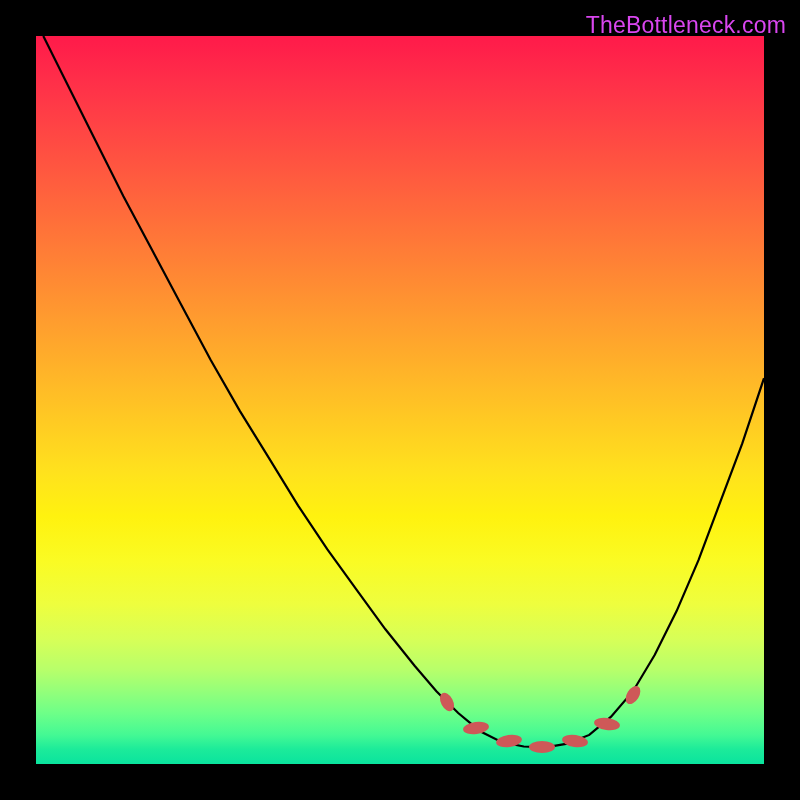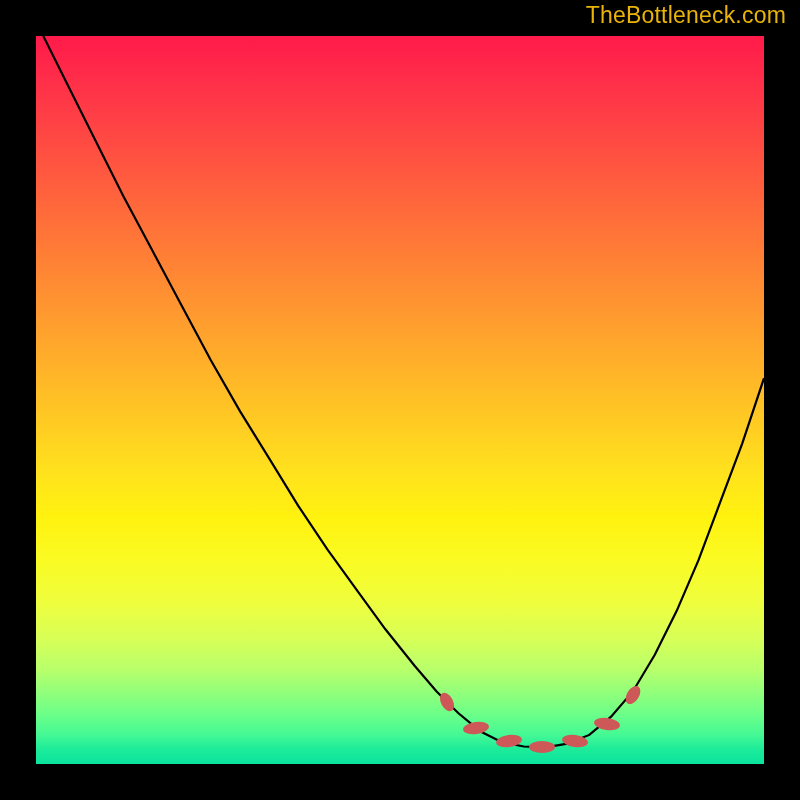--- a/index.html
+++ b/index.html
@@ -6,23 +6,23 @@
   body {
     width: 800px;
     height: 800px;
     background: #000;
     position: relative;
     font-family: Arial, sans-serif;
     overflow: hidden;
   }
   .watermark {
     position: absolute;
-    top: 2px;
+    top: 12px;
     right: 14px;
-    color: #eab308;
+    color: #d946ef;
     font-size: 23px;
     font-weight: 500;
     letter-spacing: 0.2px;
     z-index: 10;
   }
   .plot-area {
     position: absolute;
     left: 36px;
     top: 36px;
     width: 728px;

